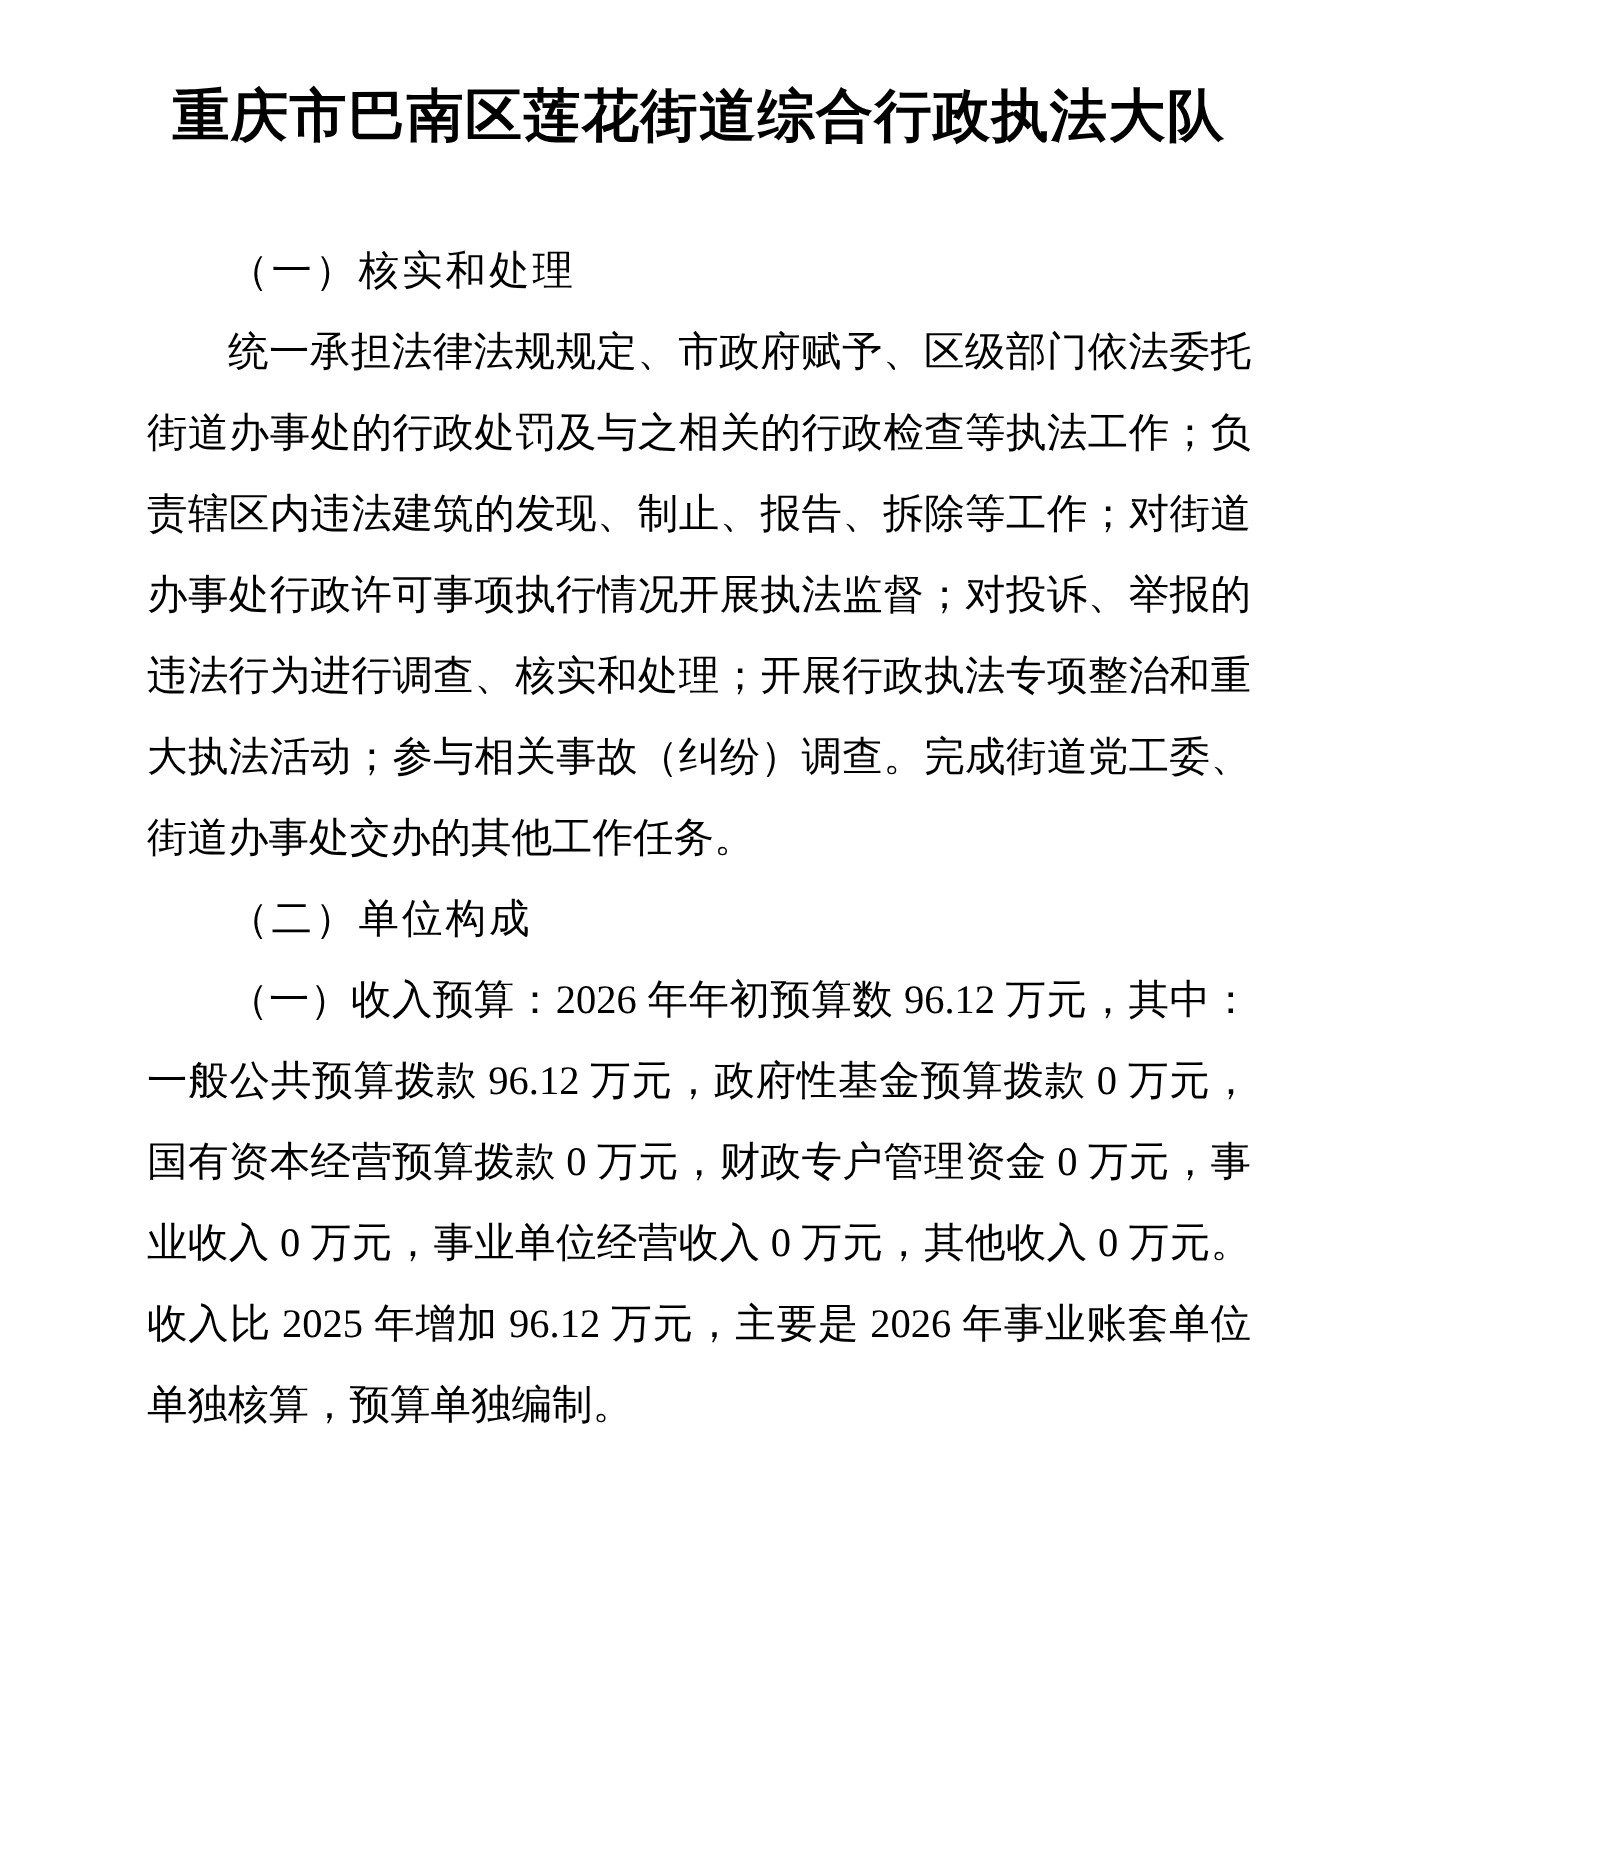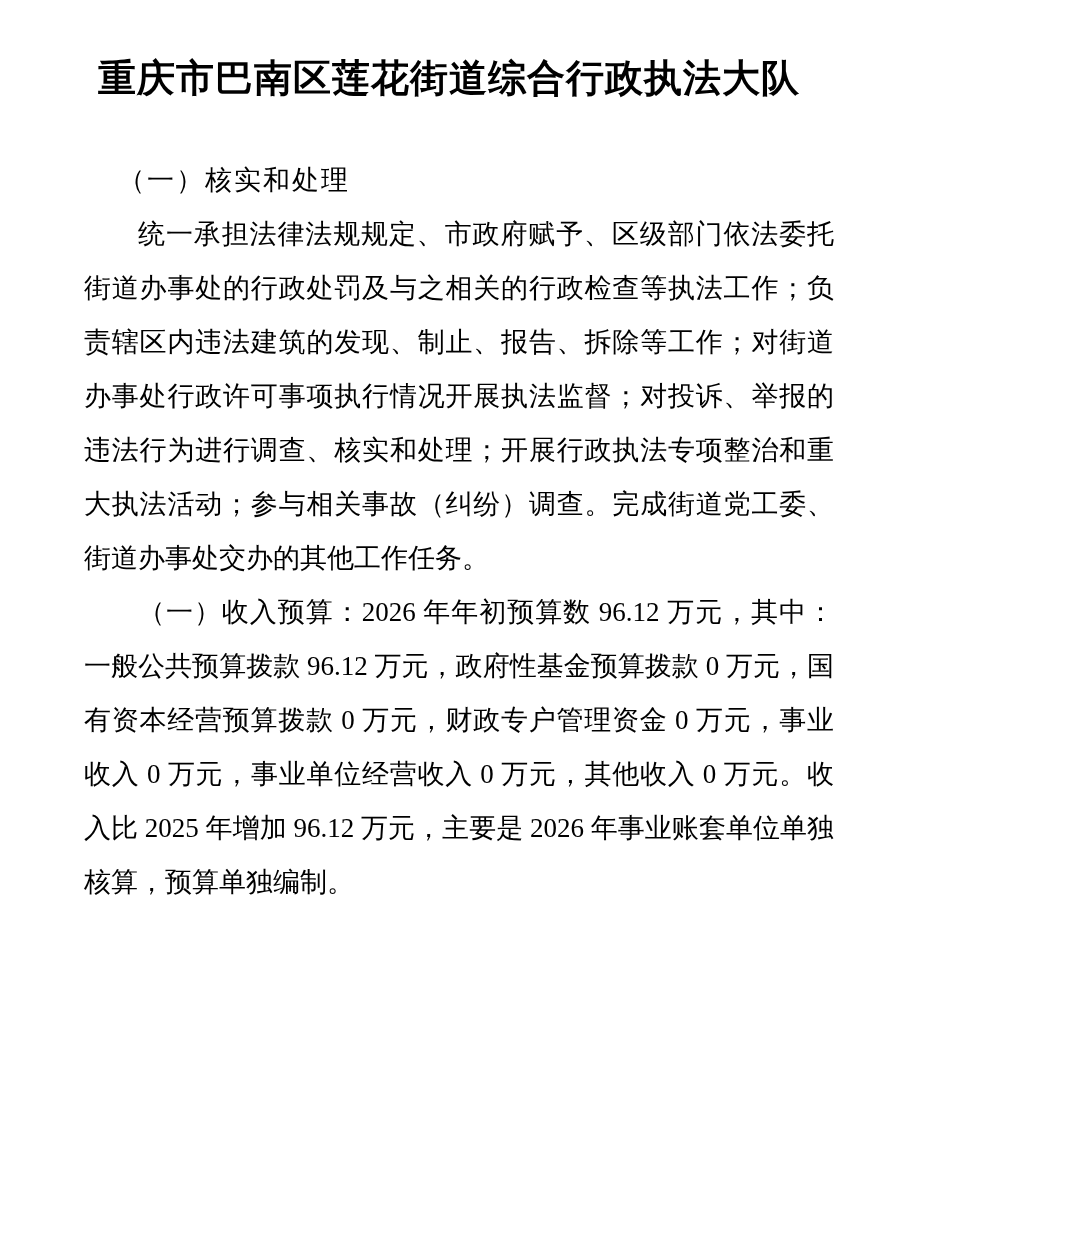--- a/index.html
+++ b/index.html
@@ -9,21 +9,21 @@
   body {
     width: 1074px;
     height: 1239px;
     overflow: hidden;
     color: #000000;
   }
   .doc-page {
     width: 968px;
     height: 1239px;
     background: #ffffff;
-    padding: 50px 134px 0 64px;
+    padding: 50px 134px 0 98px;
   }
   .doc-title {
     text-align: center;
     font-family: "Liberation Serif", "DejaVu Serif", serif;
     font-weight: bold;
     font-size: 38px;
     line-height: 57px;
     letter-spacing: 1px;
   }
   .doc-body {
@@ -38,29 +38,29 @@
     font-weight: bold;
   }
   .h2 {
     font-family: "Liberation Serif", "DejaVu Serif", serif;
     font-weight: normal;
     letter-spacing: 2px;
   }
   .para {
     font-family: "Liberation Serif", "DejaVu Serif", serif;
     font-weight: normal;
-    margin-left: 20px;
   }
 </style>
 </head>
 <body>
 
 <div class="doc-page">
   <div class="doc-title">
     <div>重庆市巴南区莲花街道综合行政执法大队</div>
   </div>
 
   <div class="doc-body">
     <div class="blk h2">（一）核实和处理</div>
     <div class="blk para">统一承担法律法规规定、市政府赋予、区级部门依法委托街道办事处的行政处罚及与之相关的行政检查等执法工作；负责辖区内违法建筑的发现、制止、报告、拆除等工作；对街道办事处行政许可事项执行情况开展执法监督；对投诉、举报的违法行为进行调查、核实和处理；开展行政执法专项整治和重大执法活动；参与相关事故（纠纷）调查。完成街道党工委、街道办事处交办的其他工作任务。</div>
+    <div class="blk h2">（二）单位构成</div>
     <div class="blk para">（一）收入预算：2026 年年初预算数 96.12 万元，其中：一般公共预算拨款 96.12 万元，政府性基金预算拨款 0 万元，国有资本经营预算拨款 0 万元，财政专户管理资金 0 万元，事业收入 0 万元，事业单位经营收入 0 万元，其他收入 0 万元。收入比 2025 年增加 96.12 万元，主要是 2026 年事业账套单位单独核算，预算单独编制。</div>
   </div>
 </div>
 
 </body></html>

